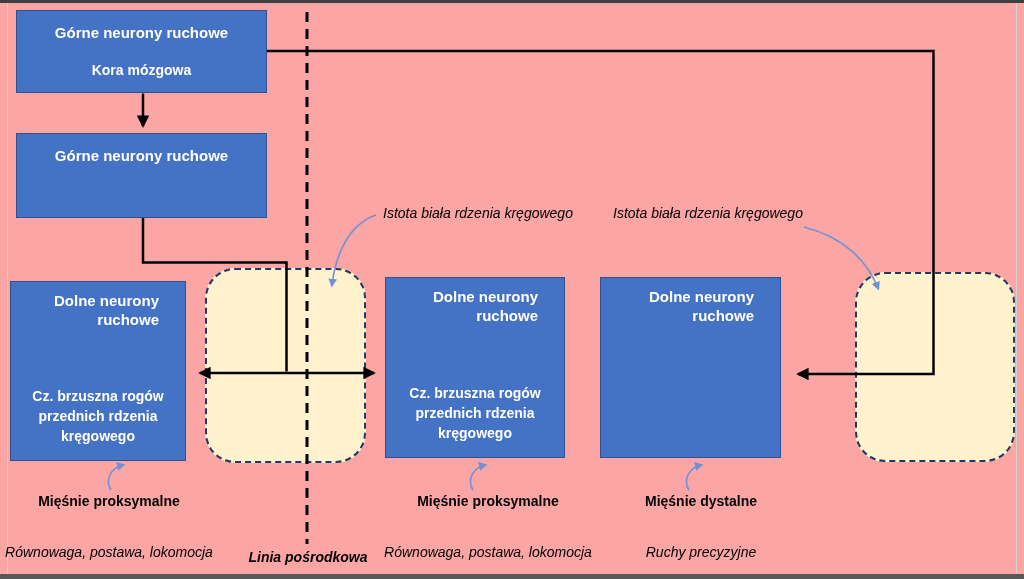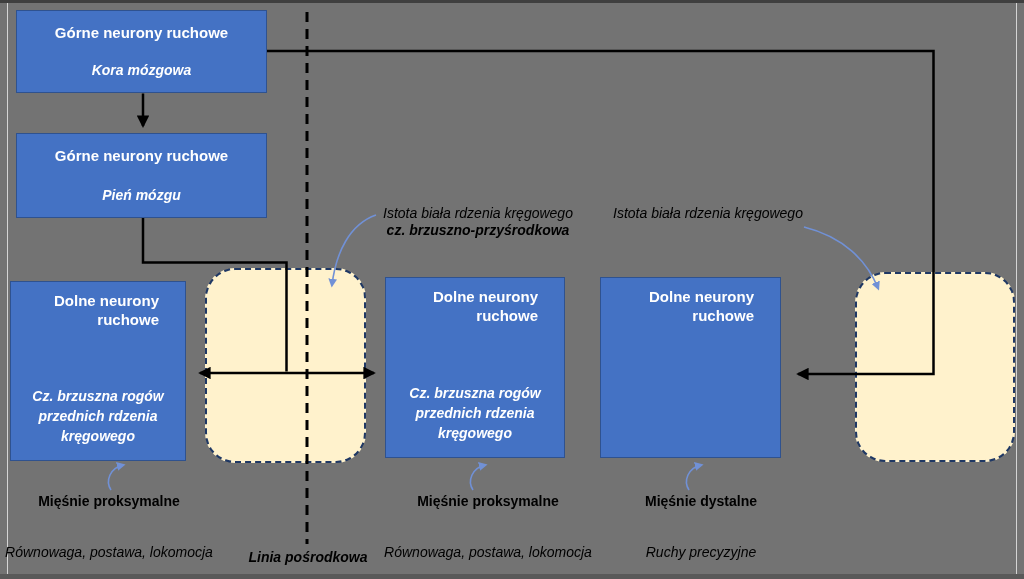--- a/index.html
+++ b/index.html
@@ -1,17 +1,17 @@
 <!DOCTYPE html>
 <html><head>
 <meta charset="utf-8">
 <style>
   html,body{margin:0;padding:0;background:#fff;}
   #canvas{
-    position:relative;width:1024px;height:579px;background:#737373;
+    position:relative;width:1024px;height:579px;background:#fca5a5;
     font-family:"Liberation Sans", sans-serif;overflow:hidden;
   }
   
   .topbar{position:absolute;left:0;top:0;width:1024px;height:3px;background:#3f3f3f;}
   .bottombar{position:absolute;left:0;top:574px;width:1024px;height:5px;background:#595959;}
   .edge-l{position:absolute;left:7px;top:3px;height:571px;width:1px;background:#d4d4d4;}
   .edge-r{position:absolute;left:1016px;top:3px;height:571px;width:1px;background:#d4d4d4;}
 
   
   .yellowbox{
@@ -32,21 +32,21 @@
   #b-cortex{left:16px;top:10px;width:251px;height:83px;}
   #b-brainstem{left:16px;top:133px;width:251px;height:85px;}
   #b-lmn-left{left:10px;top:281px;width:176px;height:180px;}
   #b-lmn-mid{left:385px;top:277px;width:180px;height:181px;}
   #b-lmn-right{left:600px;top:277px;width:181px;height:181px;}
 
   .box-title{font-weight:bold;font-size:15px;line-height:19px;margin:12px 14px 0 14px;}
   .lmn .box-title{margin:9px 26px 0 26px;text-align:right;}
   .box-sub{
     position:absolute;left:8px;right:8px;bottom:12px;
-    font-style:italic;font-weight:bold;font-size:14px;line-height:20px;margin-top:8px;
+    font-weight:bold;font-size:14px;line-height:20px;margin-top:8px;
   }
   .lmn .box-sub{bottom:14px;}
 
   
   .lbl{position:absolute;z-index:4;color:#000;text-align:center;font-size:14px;line-height:17px;}
   .lbl .l1,.lbl .l2{white-space:nowrap;text-align:center;}
   .wm .l1{font-style:italic;}
   .wm .l2{font-style:italic;font-weight:bold;}
   .mus .l1{font-weight:bold;}
   .mus .l2{font-style:italic;margin-top:34px;}
@@ -97,40 +97,38 @@
     <path d="M689,490 C683,481 688,468 701,465" stroke="#7191D6" stroke-width="1.6" fill="none" marker-end="url(#abl)"></path>
   </svg>
 
   <div class="bluebox" id="b-cortex">
     <div class="box-title">Górne neurony ruchowe</div>
     <div class="box-sub">Kora mózgowa</div>
   </div>
 
   <div class="bluebox" id="b-brainstem">
     <div class="box-title">Górne neurony ruchowe</div>
-    <div class="box-sub">Pień mózgu</div>
   </div>
 
   <div class="bluebox lmn" id="b-lmn-left">
     <div class="box-title">Dolne neurony ruchowe</div>
     <div class="box-sub">Cz. brzuszna rogów przednich rdzenia kręgowego</div>
   </div>
 
   <div class="bluebox lmn" id="b-lmn-mid">
     <div class="box-title">Dolne neurony ruchowe</div>
     <div class="box-sub">Cz. brzuszna rogów przednich rdzenia kręgowego</div>
   </div>
 
   <div class="bluebox lmn" id="b-lmn-right">
     <div class="box-title">Dolne neurony ruchowe</div>
   </div>
 
   <div class="lbl wm" id="wm-left">
     <div class="l1">Istota biała rdzenia kręgowego</div>
-    <div class="l2">cz. brzuszno-przyśrodkowa</div>
   </div>
 
   <div class="lbl wm" id="wm-right">
     <div class="l1">Istota biała rdzenia kręgowego</div>
   </div>
 
   <div class="lbl mus" id="mus-left">
     <div class="l1">Mięśnie proksymalne</div>
     <div class="l2">Równowaga, postawa, lokomocja</div>
   </div>

